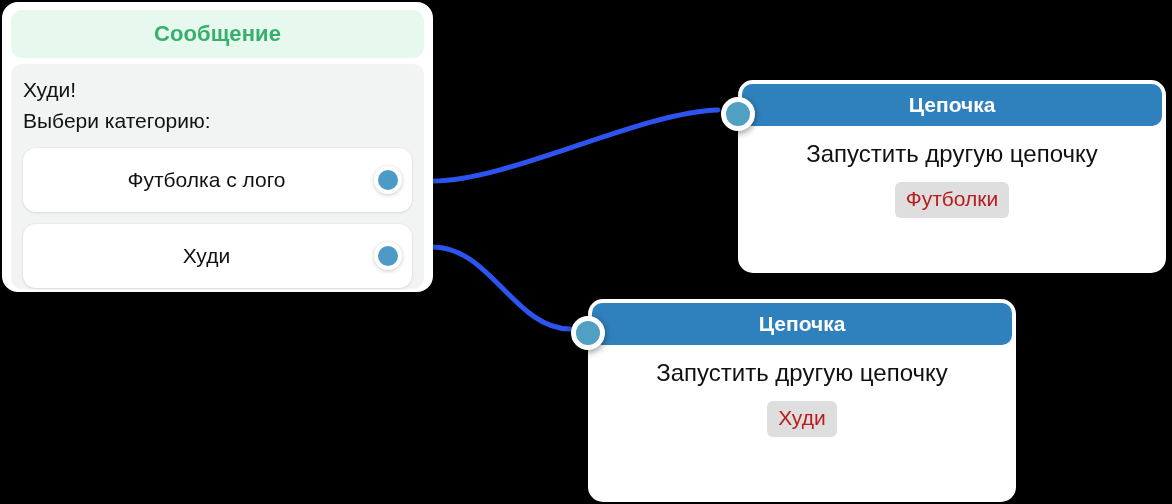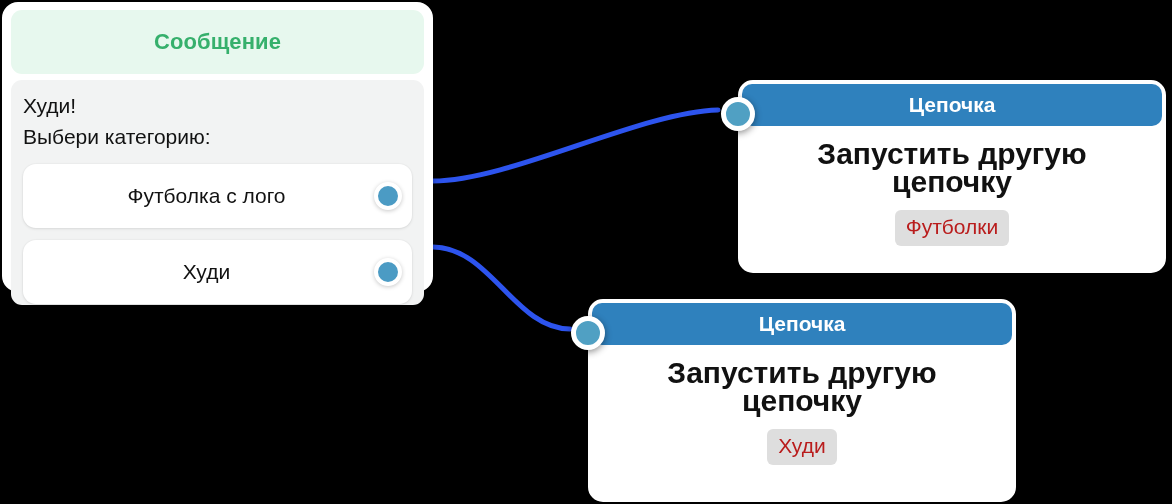--- a/index.html
+++ b/index.html
@@ -49,21 +49,21 @@
   .msg-node {
     left: 2px;
     top: 2px;
     width: 431px;
     height: 290px;
     border-radius: 16px;
     padding: 0;
     background: #ffffff;
   }
   .msg-header {
-    height: 64px;
+    height: 48px;
     margin: 5px 6px 0 6px;
     border-radius: 11px;
     background: #e7f8ee;
     display: flex;
     align-items: center;
     justify-content: center;
   }
   .msg-header-title {
     color: #36b06c;
     font-size: 22px;
@@ -138,23 +138,23 @@
     color: #ffffff;
     font-size: 21px;
     font-weight: bold;
   }
   .chain-body {
     padding: 14px 12px 16px 12px;
     text-align: center;
   }
   .chain-action {
     color: #111111;
-    font-size: 30px;
+    font-size: 24px;
     line-height: 28px;
-    font-weight: 700;
+    font-weight: 400;
   }
   .chain-tag {
     display: inline-block;
     margin-top: 14px;
     padding: 3px 11px 5px 11px;
     border-radius: 6px;
     background: #dedede;
     color: #b91c1c;
     font-size: 21px;
     line-height: 28px;

